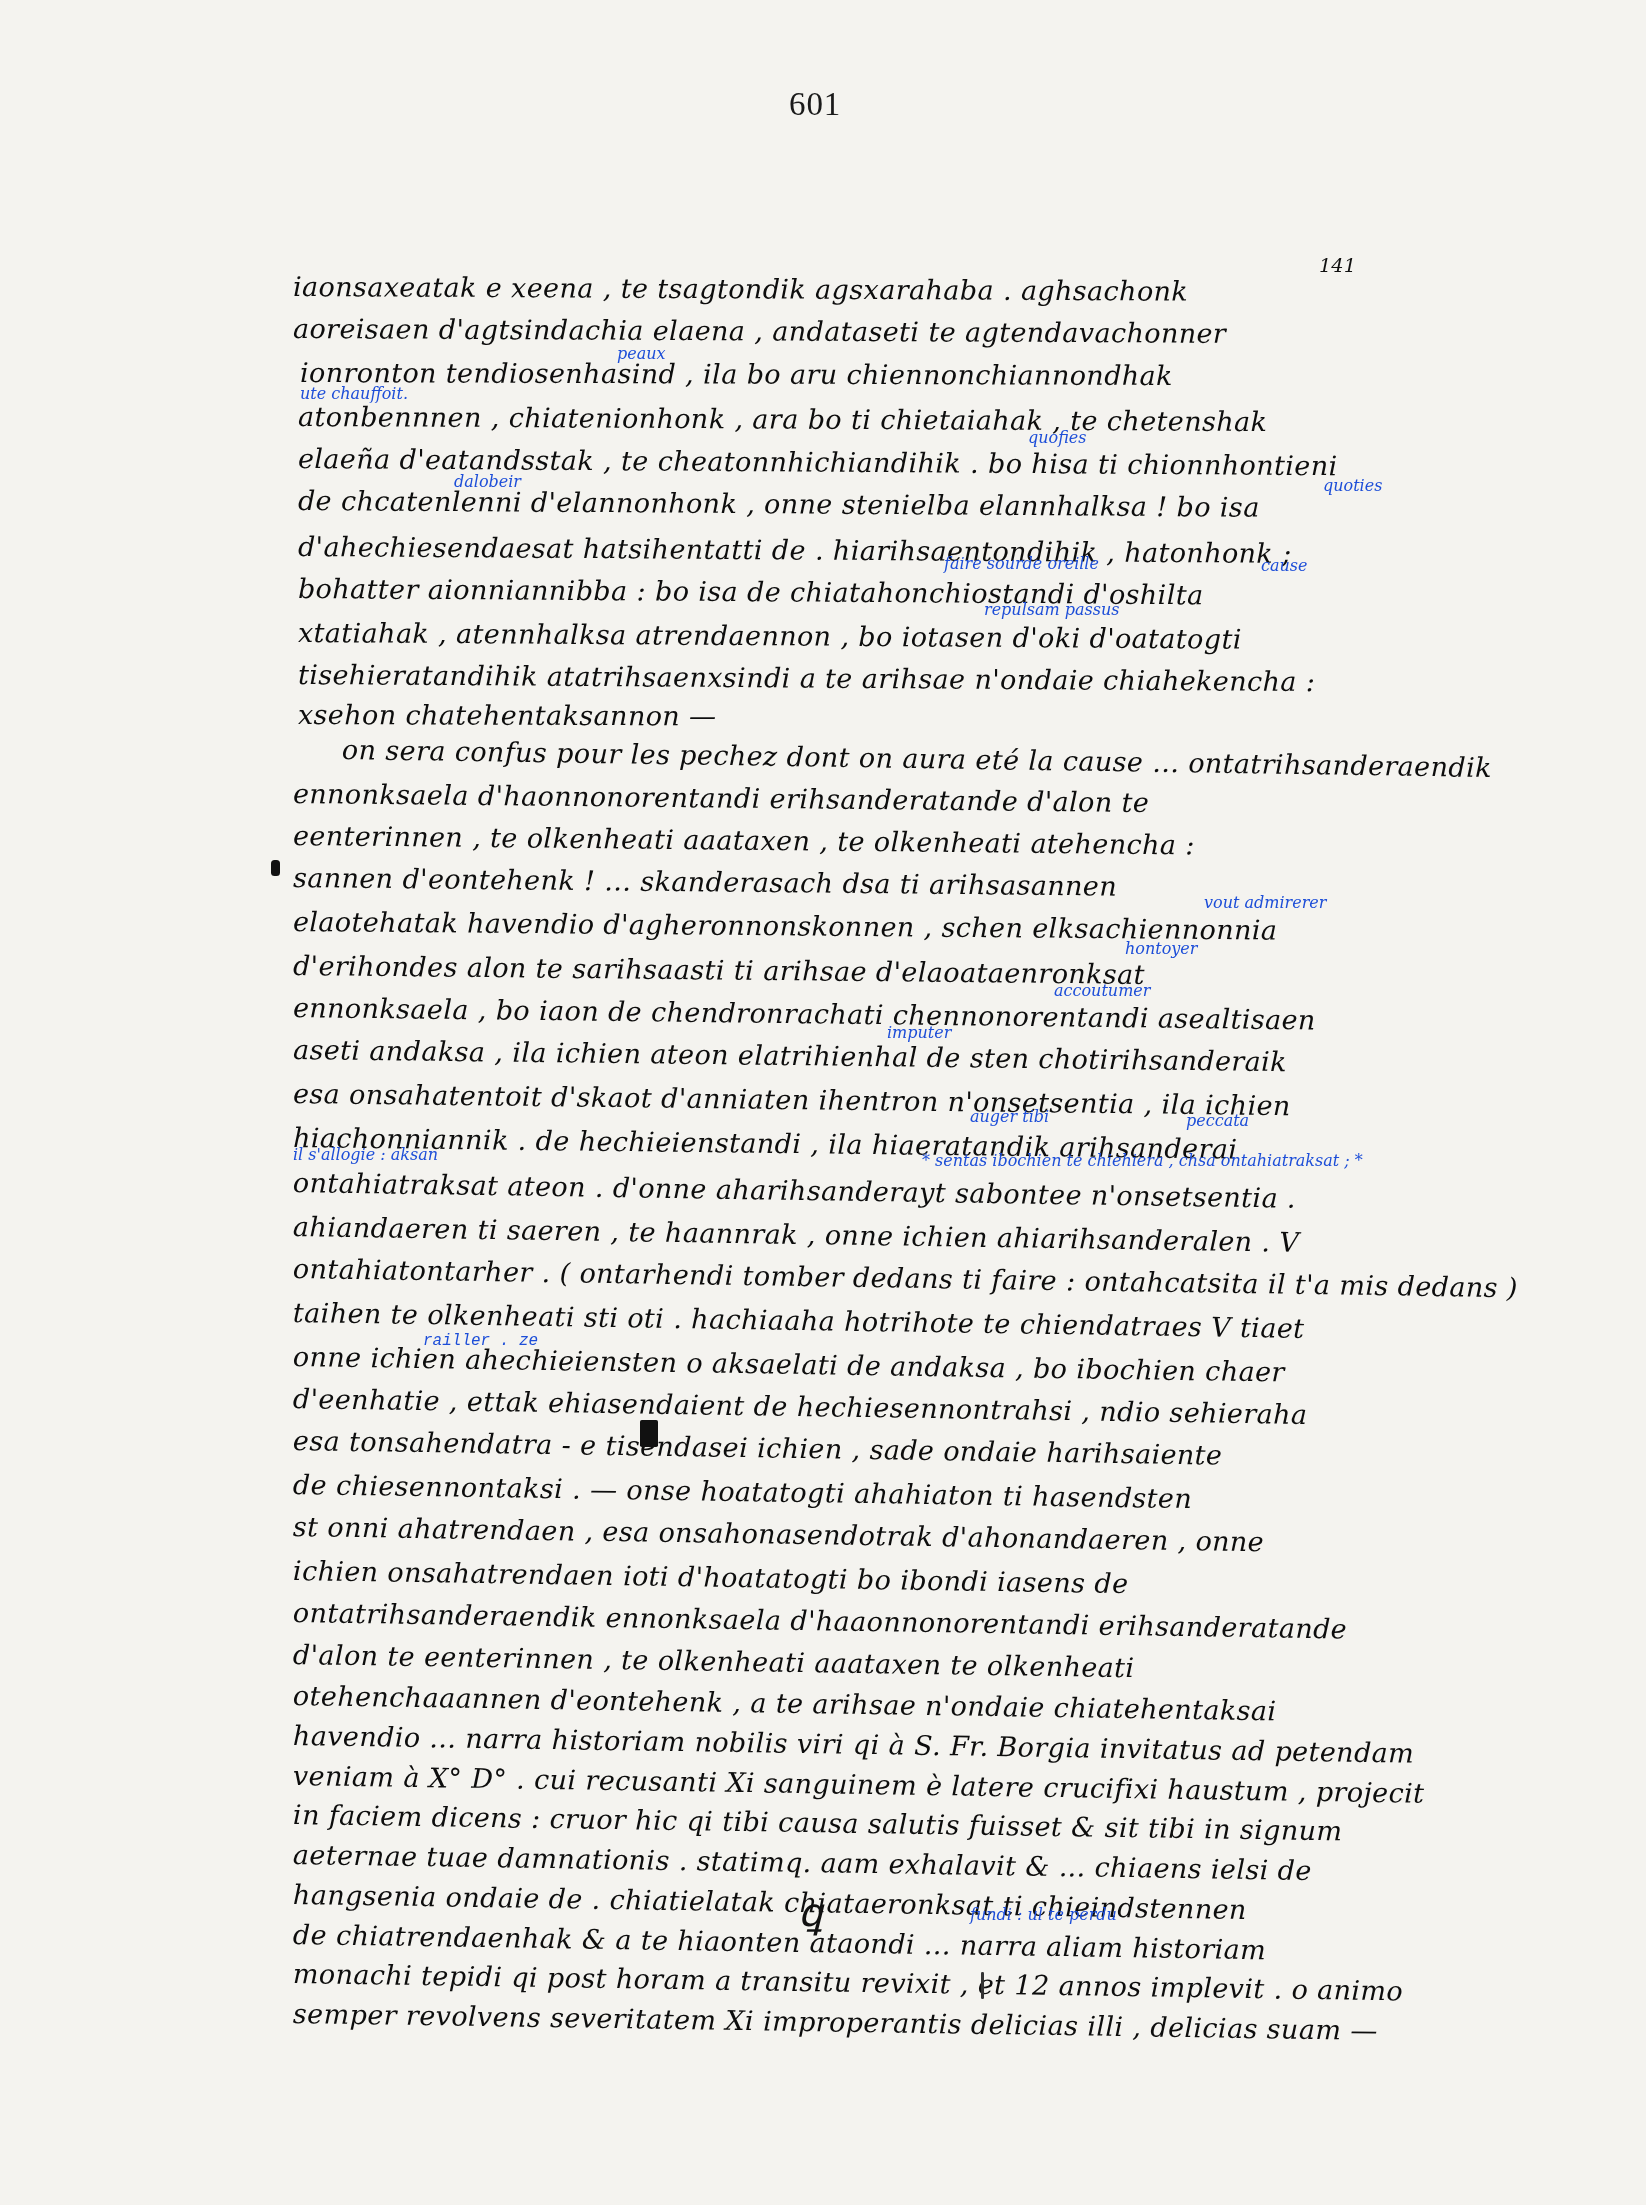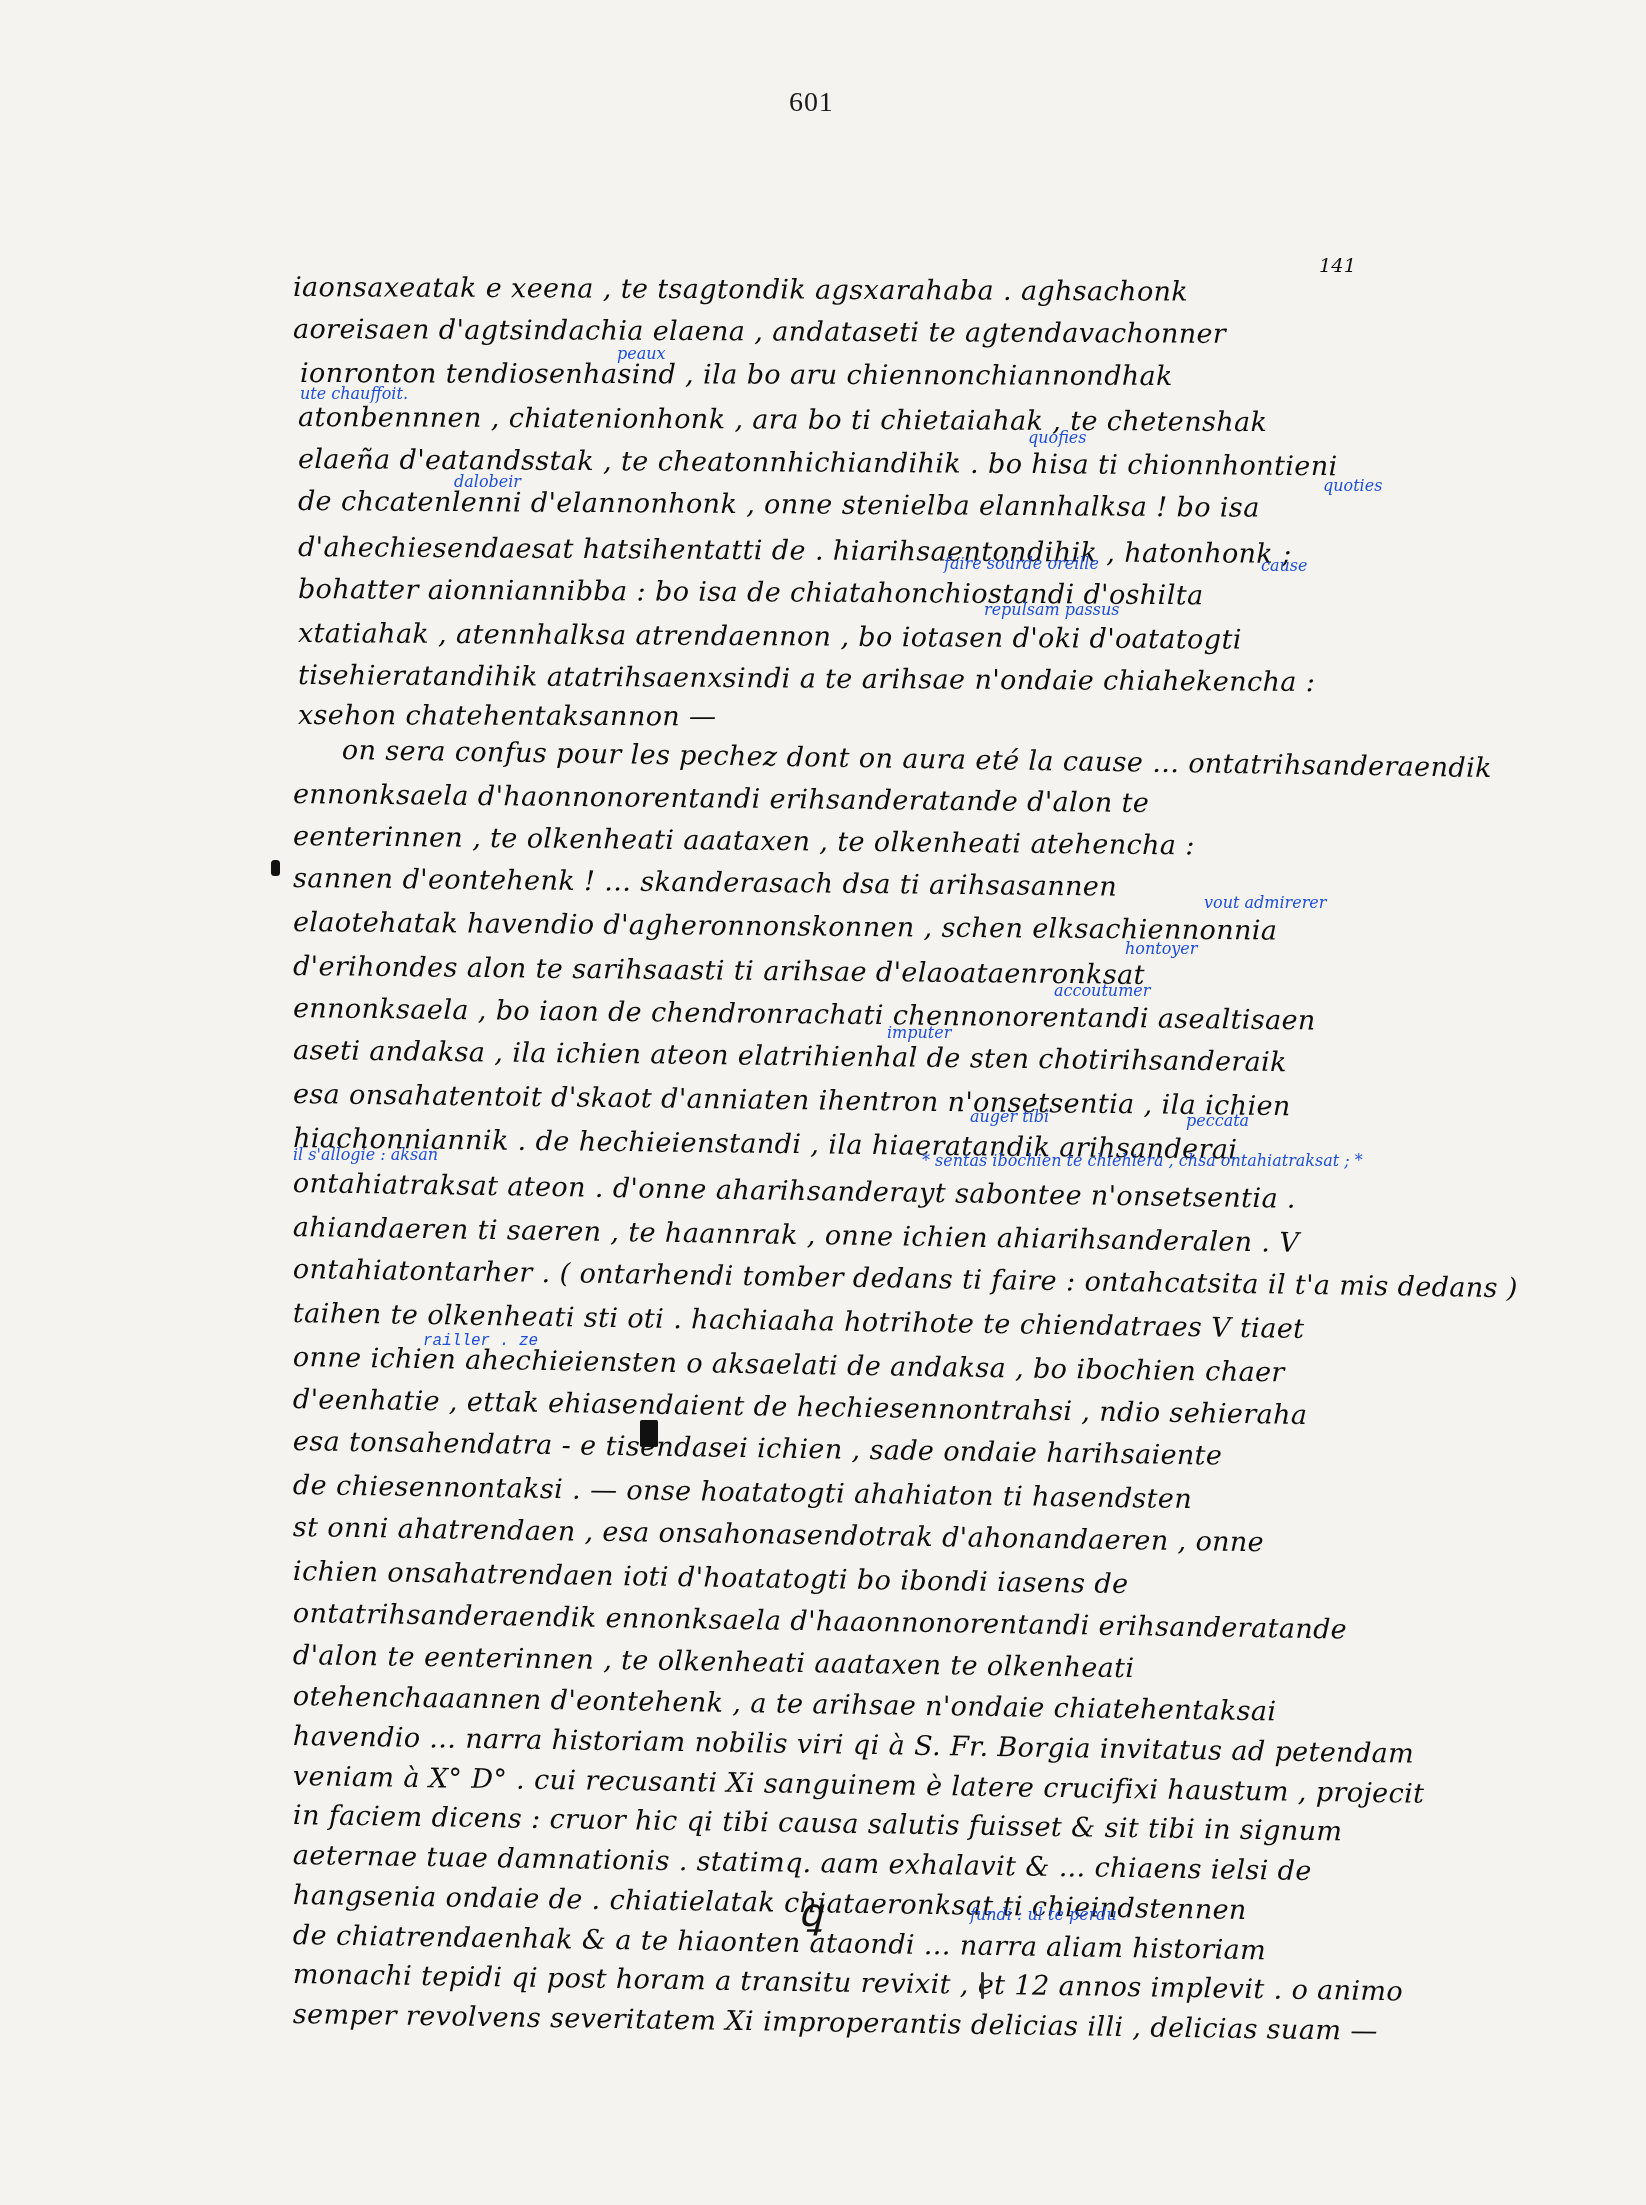--- a/index.html
+++ b/index.html
@@ -7,21 +7,21 @@
     width: 1646px; height: 2485px;
     background: #f4f3ef;
     position: relative;
     overflow: hidden;
     font-family: "DejaVu Serif", serif;
     color: #111;
   }
   .page-number-top {
     position: absolute; left: 789px; top: 86px;
     font-family: "Liberation Serif", serif;
-    font-size: 28px; color: #1a1a1a; letter-spacing: 0.9px;
+    font-size: 33px; color: #1a1a1a; letter-spacing: 0.9px;
   }
   .folio-mark {
     position: absolute; left: 1319px; top: 254px;
     font-family: "DejaVu Serif", serif; font-style: italic;
     font-size: 19.4px; color: #111;
   }
   .manuscript {
     position: absolute; left: 0; top: 0; width: 1644px; height: 2205px;
   }
   .line {

